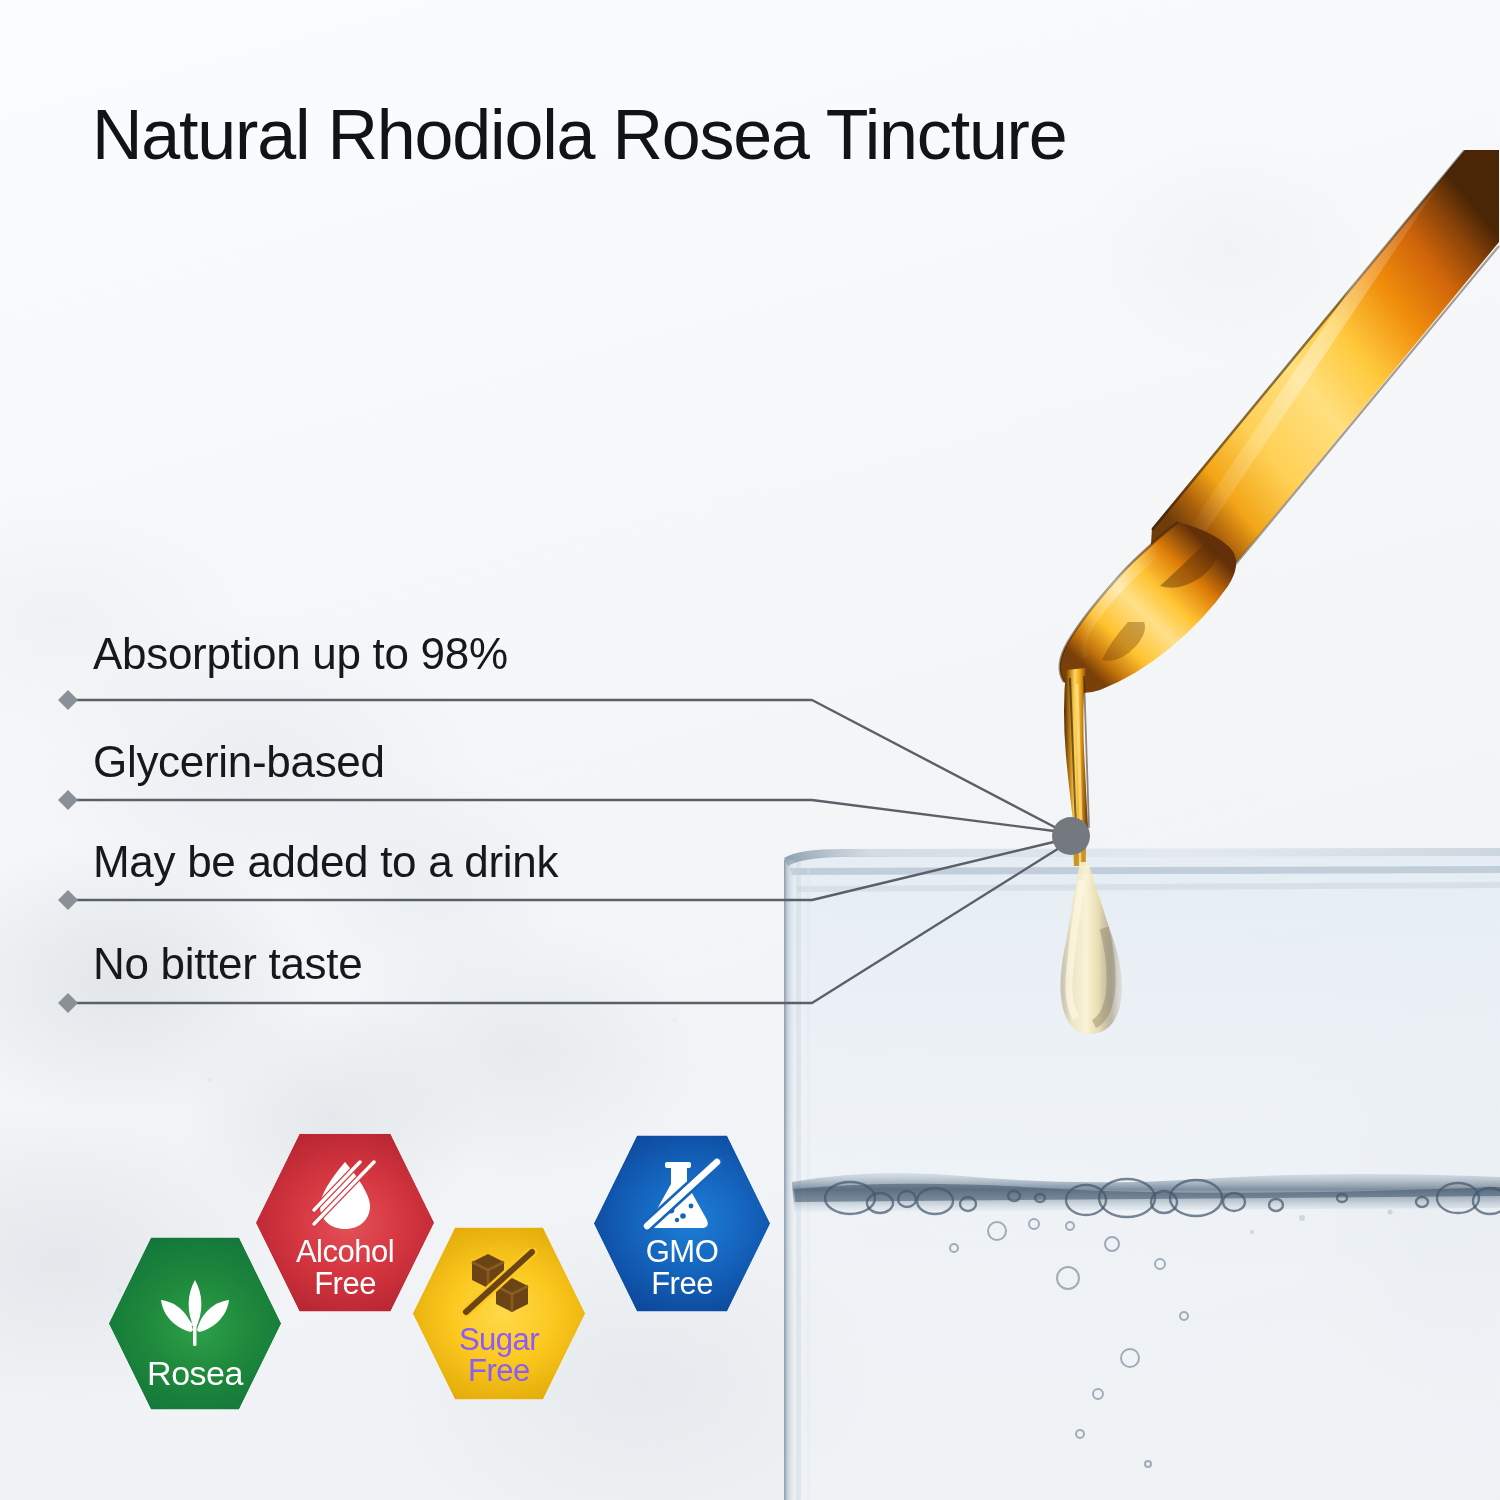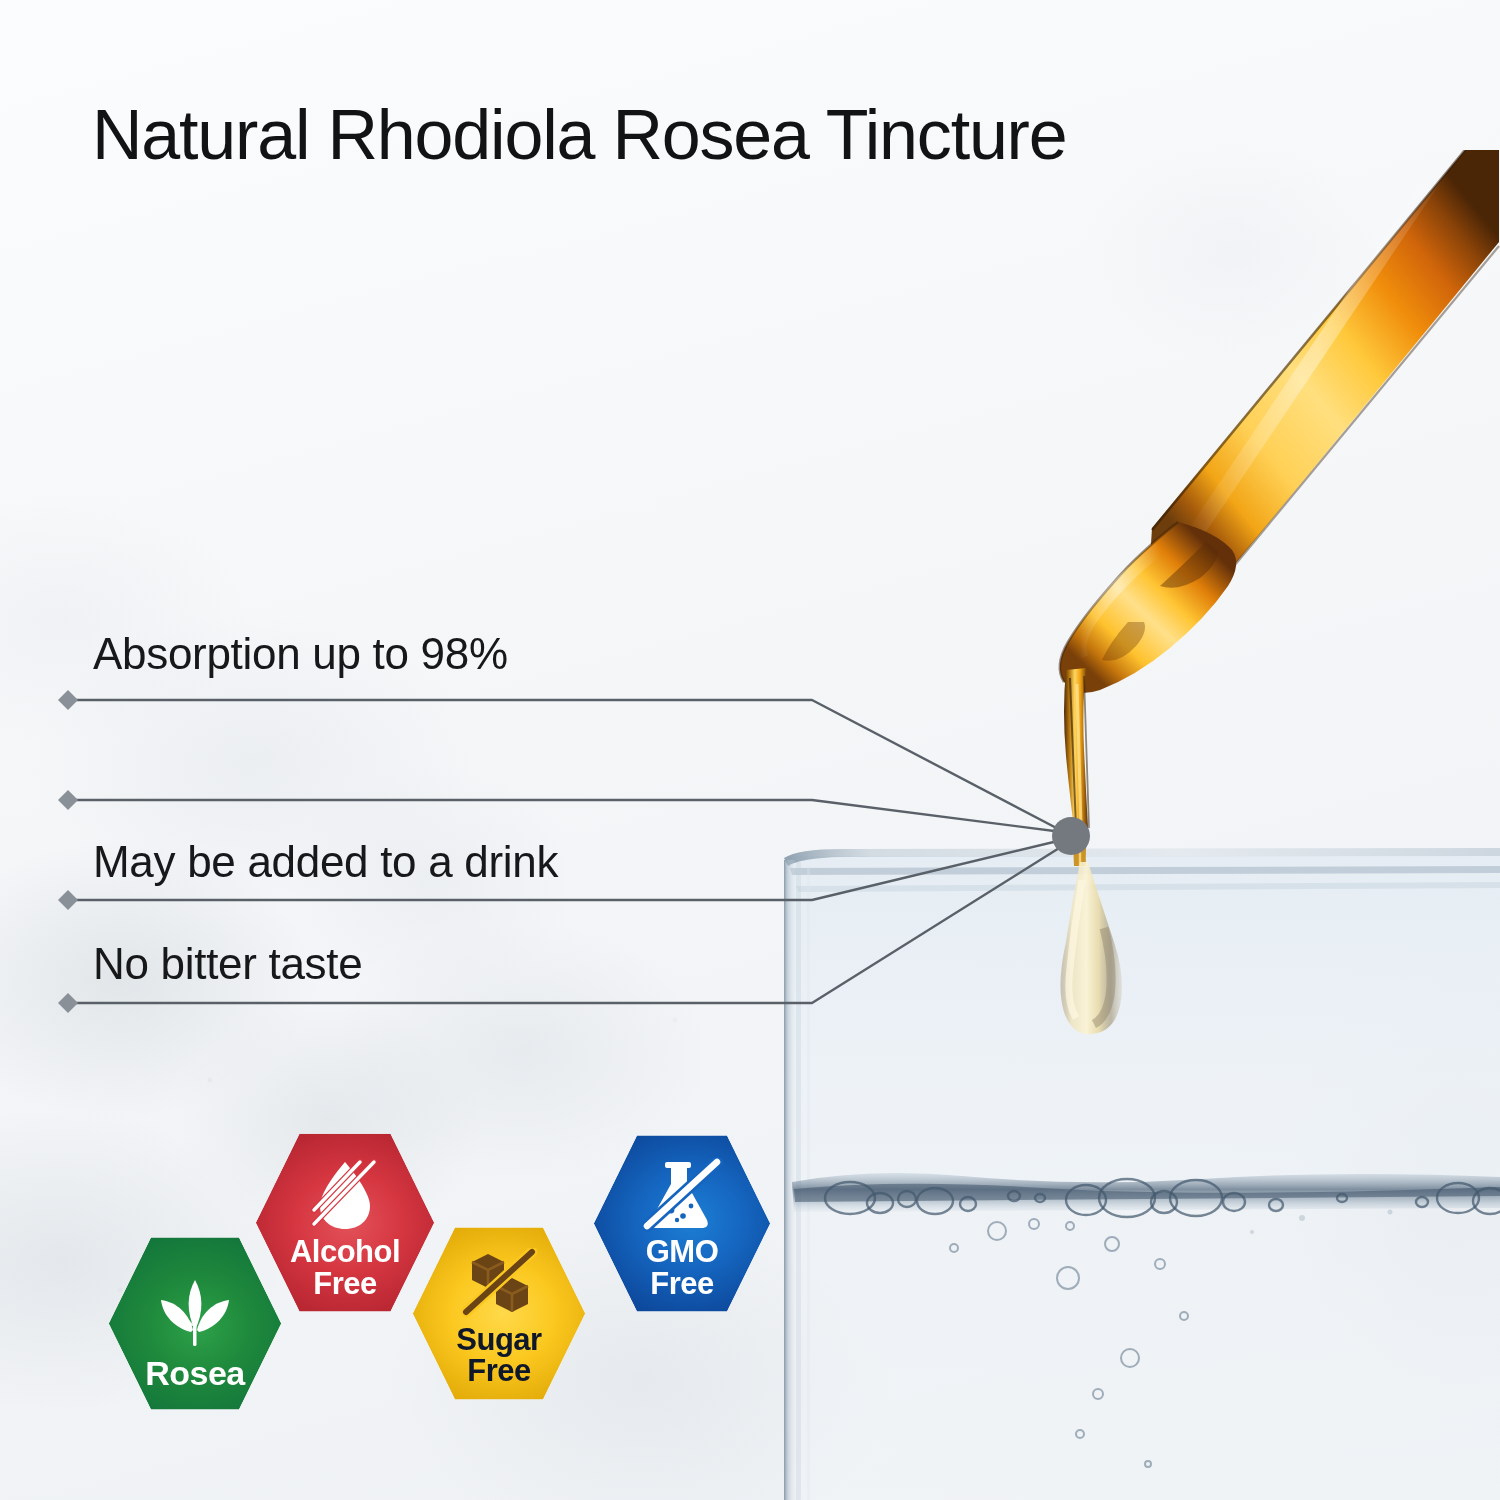--- a/index.html
+++ b/index.html
@@ -85,42 +85,42 @@
     text-align:center;
     filter:drop-shadow(0 4px 7px rgba(0,0,0,.22));
   }
   .badge .bg-hex{
     position:absolute; inset:0;
     clip-path: polygon(25% 3%, 75% 3%, 99% 50%, 75% 97%, 25% 97%, 1% 50%);
   }
   .badge .ico{ position:relative; z-index:2; }
   .badge .lbl{
     position:relative; z-index:2;
-    font-weight:700; line-height:1.02;
+    font-weight:400; line-height:1.02;
     letter-spacing:-.5px;
   }
   #badge-vegan{
     left:107px; top:1232px; --s:176px;
   }
   #badge-vegan .bg-hex{
     background:radial-gradient(ellipse 62% 55% at 52% 52%, #2ea14a 0%, #1f8a3c 45%, #12753b 100%);
   }
   #badge-alcohol{
     left:254px; top:1128px; --s:182px;
   }
   #badge-alcohol .bg-hex{
     background:radial-gradient(ellipse 62% 55% at 52% 50%, #e3525a 0%, #d53640 48%, #b32430 100%);
   }
   #badge-sugar{
     left:411px; top:1222px; --s:176px;
   }
   #badge-sugar .bg-hex{
     background:radial-gradient(ellipse 62% 55% at 52% 50%, #ffd94a 0%, #fbc81f 48%, #e0a806 100%);
   }
-  #badge-sugar .lbl{ color:#0f172a; }
+  #badge-sugar .lbl{ color:#8b5cf6; }
   #badge-gmo{
     left:592px; top:1130px; --s:180px;
   }
   #badge-gmo .bg-hex{
     background:radial-gradient(ellipse 62% 55% at 55% 48%, #1d7fd4 0%, #1565bf 48%, #0c479a 100%);
   }
   .badge-ring{
     position:absolute; inset:-5px;
     clip-path: polygon(25% 3%, 75% 3%, 99% 50%, 75% 97%, 25% 97%, 1% 50%);
     background:#fdfdfe; z-index:0;
@@ -309,20 +309,21 @@
       <path d="M68 890 L78 900 L68 910 L58 900 Z"></path>
       <path d="M68 993 L78 1003 L68 1013 L58 1003 Z"></path>
     </g>
     <circle cx="1071" cy="836" r="19" fill="#74797f"></circle>
   </svg>
 
   <h1 id="title">Natural Rhodiola Rosea Tincture</h1>
 
 
   <div class="feat" id="feat0">Absorption up to 98%</div>
+  <div class="feat" id="feat1">Glycerin-based</div>
   <div class="feat" id="feat2">May be added to a drink</div>
   <div class="feat" id="feat3">No bitter taste</div>
 
   <div class="badge" id="badge-vegan">
     <div class="badge-ring"></div>
       <div class="bg-hex"></div>
     <div class="ico">
       <svg width="84" height="78" viewBox="0 0 84 78">
         <g fill="#fff">
           <path d="M42 6 C34 20 33 38 42 56 C51 38 50 20 42 6 Z"></path>

